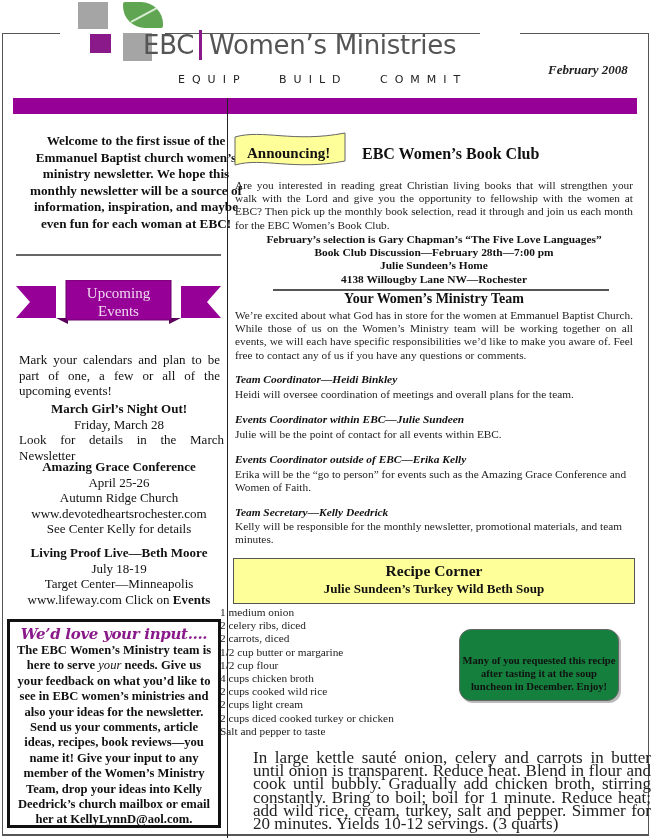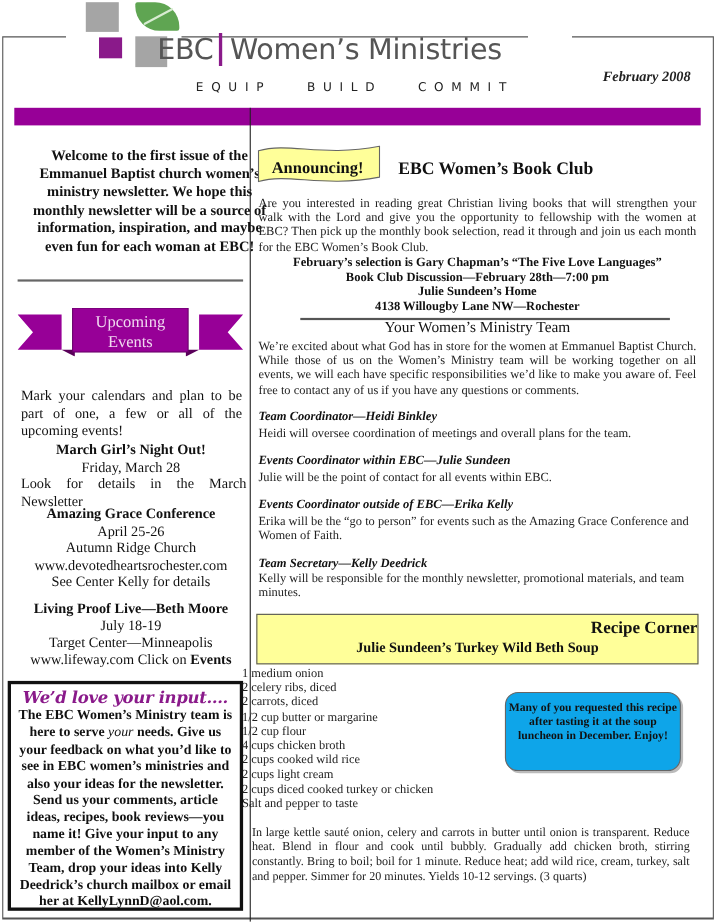--- a/index.html
+++ b/index.html
@@ -42,30 +42,30 @@
   .input-title { color: #8a1a8a; font-style: italic; font-weight: bold; font-size: 15px; line-height: 18px; font-family: "DejaVu Serif", serif; letter-spacing: -0.3px; }
   .input-body { font-weight: bold; font-size: 12.6px; line-height: 15.4px; }
 
   
   .announce { position: absolute; left: 233px; top: 129px; width: 114px; height: 40px; }
   .announce-text { position: absolute; left: 247px; top: 145px; font-weight: bold; font-size: 15px; }
   .bookclub-title { position: absolute; left: 362px; top: 145px; font-weight: bold; font-size: 16px; }
   .para { position: absolute; left: 235px; width: 398px; font-size: 11.3px; line-height: 13.2px; text-align: justify; color: #222; }
   .centered-bold { position: absolute; left: 235px; width: 398px; text-align: center; font-weight: bold; font-size: 11.4px; line-height: 13.2px; }
   .hr-right { position: absolute; left: 273px; top: 289px; width: 336px; height: 1.5px; background: #555; }
-  .team-title { position: absolute; left: 235px; width: 398px; top: 291px; text-align: center; font-weight: normal; font-size: 14px; }
+  .team-title { position: absolute; left: 235px; width: 398px; top: 291px; text-align: center; font-weight: bold; font-size: 14px; }
   .role-title { position: absolute; left: 235px; font-weight: bold; font-style: italic; font-size: 11.4px; }
   .role-desc { position: absolute; left: 235px; width: 398px; font-size: 11.3px; line-height: 13.2px; color: #222; }
 
   .recipe-box { position: absolute; left: 233px; top: 558px; width: 402px; height: 46px; background: #ffff99; border: 1.5px solid #555; text-align: center; padding-top: 3px; }
-  .recipe-title { font-weight: bold; font-size: 15.5px; line-height: 18px; text-align: right; }
+  .recipe-title { font-weight: bold; font-size: 15.5px; line-height: 18px; }
   .recipe-sub { font-weight: bold; font-size: 13px; line-height: 17px; }
   .ingredients { position: absolute; left: 220px; top: 606px; font-size: 11.3px; line-height: 13.2px; color: #222; list-style: none; }
-  .callout { position: absolute; left: 459px; top: 629px; width: 160px; height: 72px; background: #0ea5e9; border: 1.5px solid #666; border-radius: 12px; text-align: center; font-weight: bold; font-size: 10.6px; line-height: 13px; padding-top: 7px; box-shadow: 2px 2px 0 #bbb; }
-  .directions { position: absolute; left: 229px; top: 751px; width: 398px; font-size: 11px; line-height: 13.2px; text-align: justify; color: #222; }
+  .callout { position: absolute; left: 459px; top: 629px; width: 160px; height: 72px; background: #15803d; border: 1.5px solid #666; border-radius: 12px; text-align: center; font-weight: bold; font-size: 10.6px; line-height: 13px; padding-top: 24px; box-shadow: 2px 2px 0 #bbb; }
+  .directions { position: absolute; left: 253px; top: 751px; width: 398px; font-size: 17px; line-height: 13.2px; text-align: justify; color: #222; }
 </style>
 </head>
 <body>
 
 <div class="frame"></div>
 <div class="frame-gap" style="left:60px;width:105px;"></div>
 <div class="frame-gap" style="left:480px;width:40px;top:28px;"></div>
 
 <div class="logo-sq sq-gray1"></div>
 <div class="logo-sq sq-leaf"></div>

